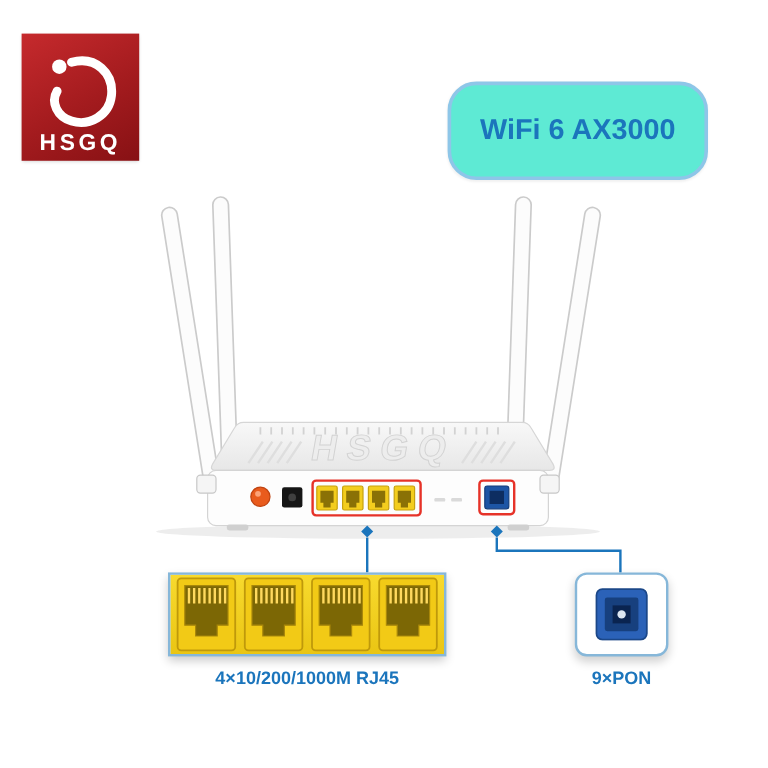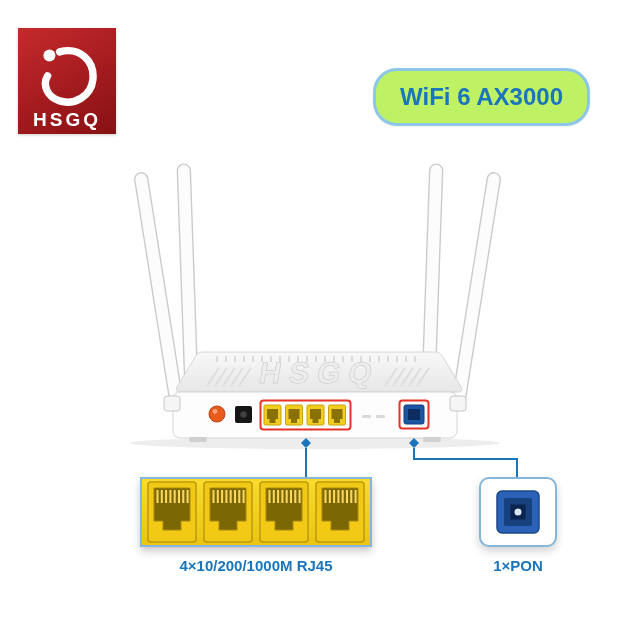--- a/index.html
+++ b/index.html
@@ -8,22 +8,22 @@
 
   
   .logo{position:absolute;left:18px;top:28px;width:98px;height:106px;
         background:linear-gradient(150deg,#c62a2d 0%,#a31b1e 55%,#871114 100%);
         display:flex;flex-direction:column;align-items:center;justify-content:flex-end;
         box-sizing:border-box;padding-bottom:5px;box-shadow:0 1px 3px rgba(0,0,0,.2);}
   .logo-mark{margin-bottom:2px;}
   .logo-text{color:#fff;font-weight:bold;font-size:19px;letter-spacing:3px;line-height:1;}
 
   
-  .badge{position:absolute;right:50px;top:68px;height:44px;padding:4px 24px;
-         border-radius:24px;border:3px solid var(--badge-border,#8ec6e8);background:#bef264;
+  .badge{position:absolute;right:50px;top:68px;height:44px;padding:16px 24px;
+         border-radius:24px;border:3px solid var(--badge-border,#8ec6e8);background:#5eead4;
          display:flex;align-items:center;justify-content:center;
          color:var(--accent-blue,#1b75bc);font-size:24px;font-weight:bold;
          box-shadow:0 1px 2px rgba(0,0,0,.06);white-space:nowrap;}
 
   .router-svg{position:absolute;left:85px;top:150px;}
   .ant{fill:#fcfcfc;stroke:#cbcbcb;stroke-width:1.4;}
   .hinge{fill:#f5f5f5;stroke:#c8c8c8;}
   .emboss{font-family:"Liberation Sans",sans-serif;font-weight:bold;font-size:30px;
           letter-spacing:8px;fill:#ededed;stroke:#d2d2d2;stroke-width:.8px;}
   .hl{fill:none;stroke:var(--highlight-red,#e63228);stroke-width:2;}
@@ -140,15 +140,15 @@
   <div class="pon-zoom">
     <svg width="44" height="44" viewBox="0 0 44 44">
       <rect x="1" y="1" width="42" height="42" rx="5" fill="#2b62b8" stroke="#1b4788" stroke-width="1.5"></rect>
       <rect x="8" y="8" width="28" height="28" rx="2" fill="#17407e"></rect>
       <rect x="14.5" y="14.5" width="15" height="15" fill="#0a2450"></rect>
       <circle cx="22" cy="22" r="3.5" fill="#dce6f2"></circle>
     </svg>
   </div>
 
   <div class="co-label label-lan">4×10/200/1000M RJ45</div>
-  <div class="co-label label-pon">1×PON</div>
+  <div class="co-label label-pon">9×PON</div>
 
 </div>
 
 </body></html>

